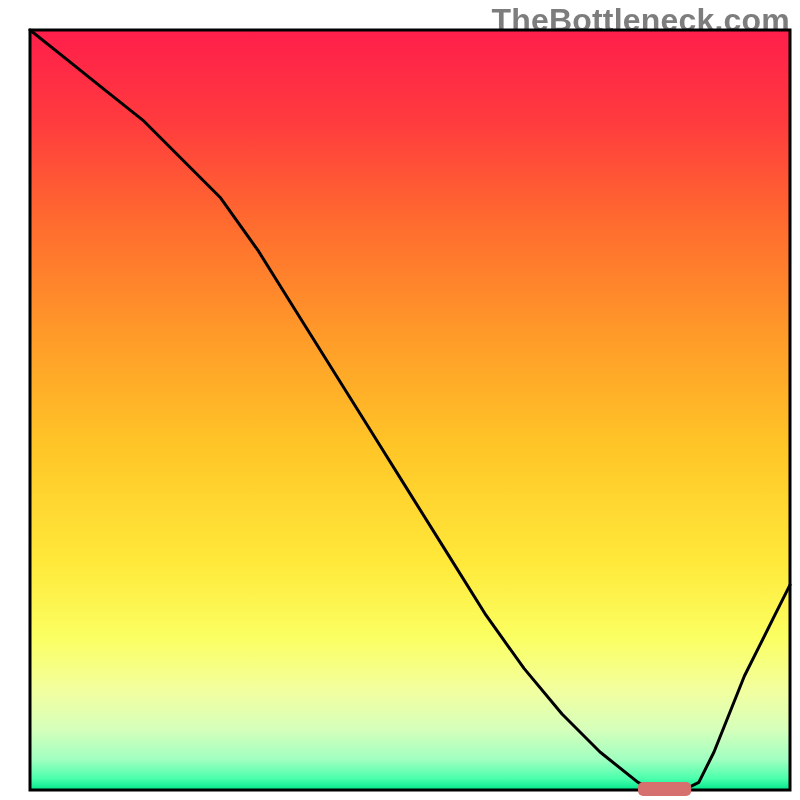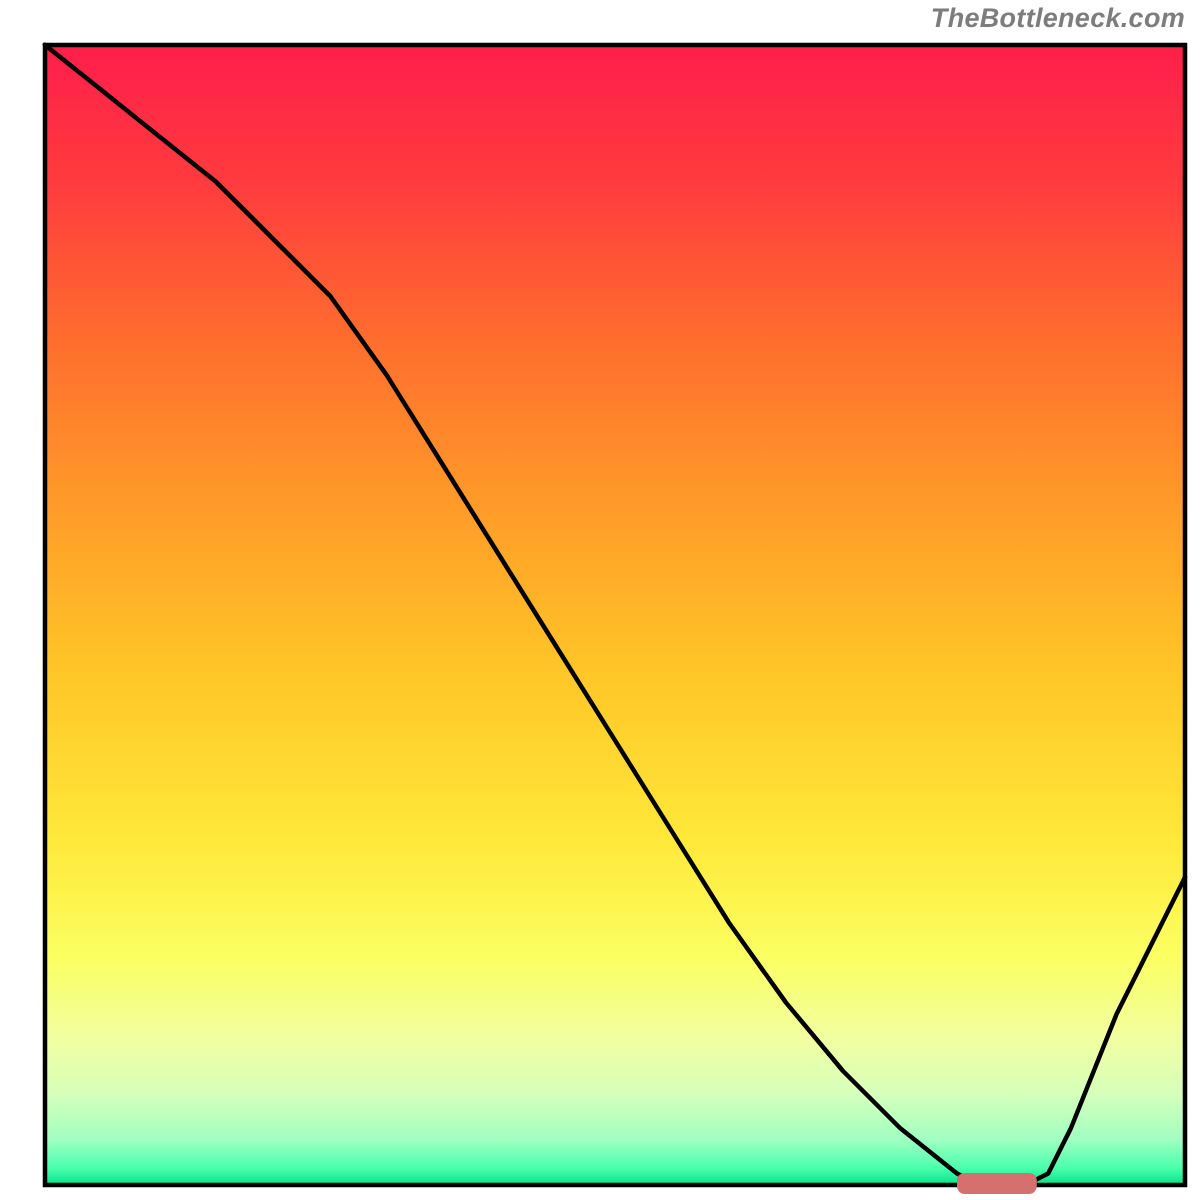--- a/index.html
+++ b/index.html
@@ -13,26 +13,25 @@
   }
   .wrap {
     position: relative;
     width: 800px;
     height: 800px;
   }
   .watermark {
     position: absolute;
     top: 2px;
     right: 10px;
-    font-size: 18px;
+    font-size: 32px;
     font-weight: 600;
     color: #7d7d7d;
     letter-spacing: 0.2px;
     user-select: none;
-    font-style: italic;
   }
   svg.plot {
     position: absolute;
     left: 0;
     top: 0;
     width: 800px;
     height: 800px;
     display: block;
   }
 </style>

